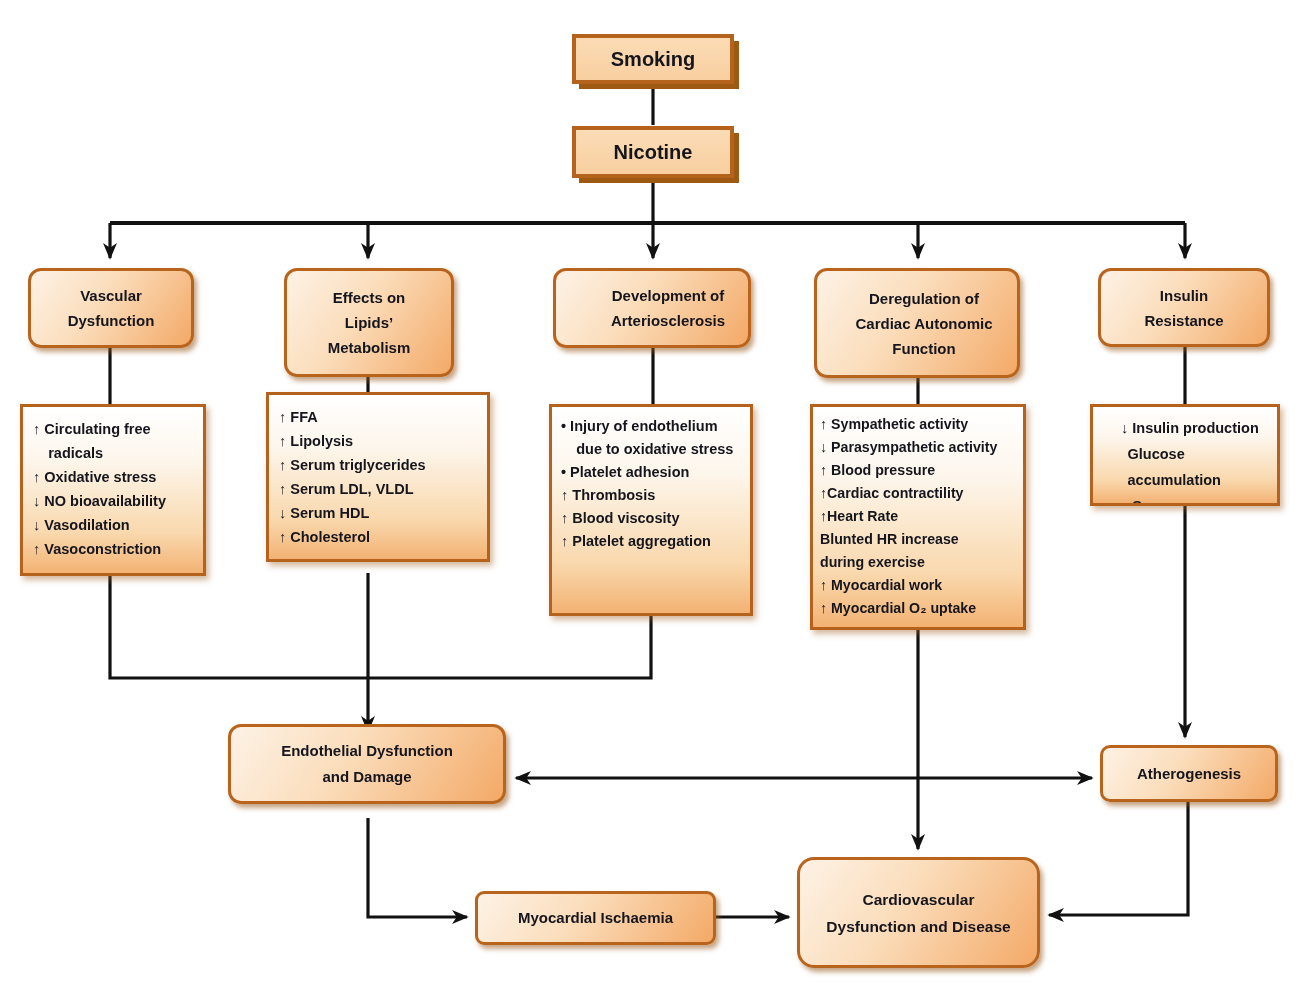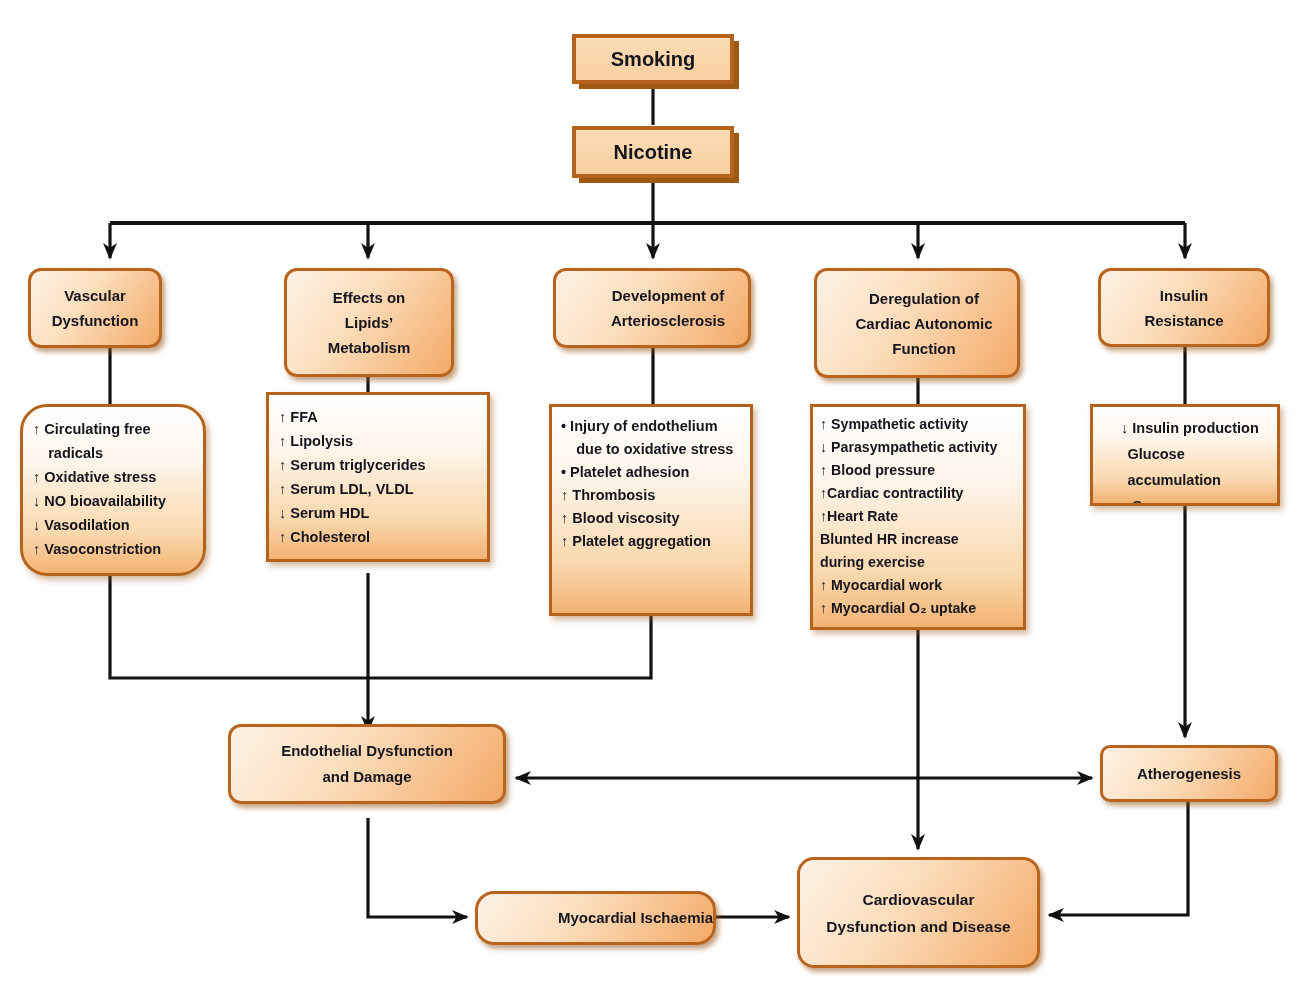--- a/index.html
+++ b/index.html
@@ -101,37 +101,37 @@
     </g>
   </svg>
 
   <div class="node sqbox" style="left:572px;top:34px;width:162px;height:50px;">
     <span>Smoking</span>
   </div>
   <div class="node sqbox" style="left:572px;top:126px;width:162px;height:52px;">
     <span>Nicotine</span>
   </div>
 
-  <div class="node rbox hdr" style="left:28px;top:268px;width:134px;height:80px;">
+  <div class="node rbox hdr" style="left:28px;top:268px;width:166px;height:80px;">
     <span style="max-width:110px;">Vascular Dysfunction</span>
   </div>
   <div class="node rbox hdr" style="left:284px;top:268px;width:170px;height:109px;">
     <span style="max-width:100px;">Effects on Lipids’ Metabolism</span>
   </div>
   <div class="node rbox hdr" style="left:553px;top:268px;width:198px;height:80px;">
     <span style="max-width:130px;margin-left:32px;">Development of Arteriosclerosis</span>
   </div>
   <div class="node rbox hdr" style="left:814px;top:268px;width:206px;height:110px;">
     <span style="max-width:152px;margin-left:14px;">Deregulation of Cardiac Autonomic Function</span>
   </div>
   <div class="node rbox hdr" style="left:1098px;top:268px;width:172px;height:79px;">
     <span style="max-width:100px;">Insulin Resistance</span>
   </div>
 
-  <div class="node dbox d1" style="left:20px;top:404px;width:186px;height:172px;border-radius:27px;">
+  <div class="node dbox d1" style="left:20px;top:404px;width:186px;height:172px;">
     <div class="items">
       <div class="item hang">↑ Circulating free radicals</div>
       <div class="item hang">↑ Oxidative stress</div>
       <div class="item hang">↓ NO bioavailability</div>
       <div class="item hang">↓ Vasodilation</div>
       <div class="item hang">↑ Vasoconstriction</div>
     </div>
   </div>
 
   <div class="node dbox d2" style="left:266px;top:392px;width:224px;height:170px;">
@@ -175,20 +175,20 @@
       <div class="item hang">↑ Serum triglycerides</div>
     </div>
   </div>
 
   <div class="node rbox out" style="left:228px;top:724px;width:278px;height:80px;">
     <span style="max-width:200px;">Endothelial Dysfunction and Damage</span>
   </div>
   <div class="node rbox out" style="left:1100px;top:745px;width:178px;height:57px;border-radius:10px;">
     <span>Atherogenesis</span>
   </div>
-  <div class="node rbox out" style="left:475px;top:891px;width:241px;height:54px;border-radius:19px;justify-content:flex-end;">
+  <div class="node rbox out" style="left:475px;top:891px;width:241px;height:54px;border-radius:9px;">
     <span>Myocardial Ischaemia</span>
   </div>
   <div class="node rbox big" style="left:797px;top:857px;width:243px;height:111px;border-radius:17px;">
     <span style="max-width:185px;">Cardiovascular Dysfunction and Disease</span>
   </div>
 
 </div>
 
 </body></html>

